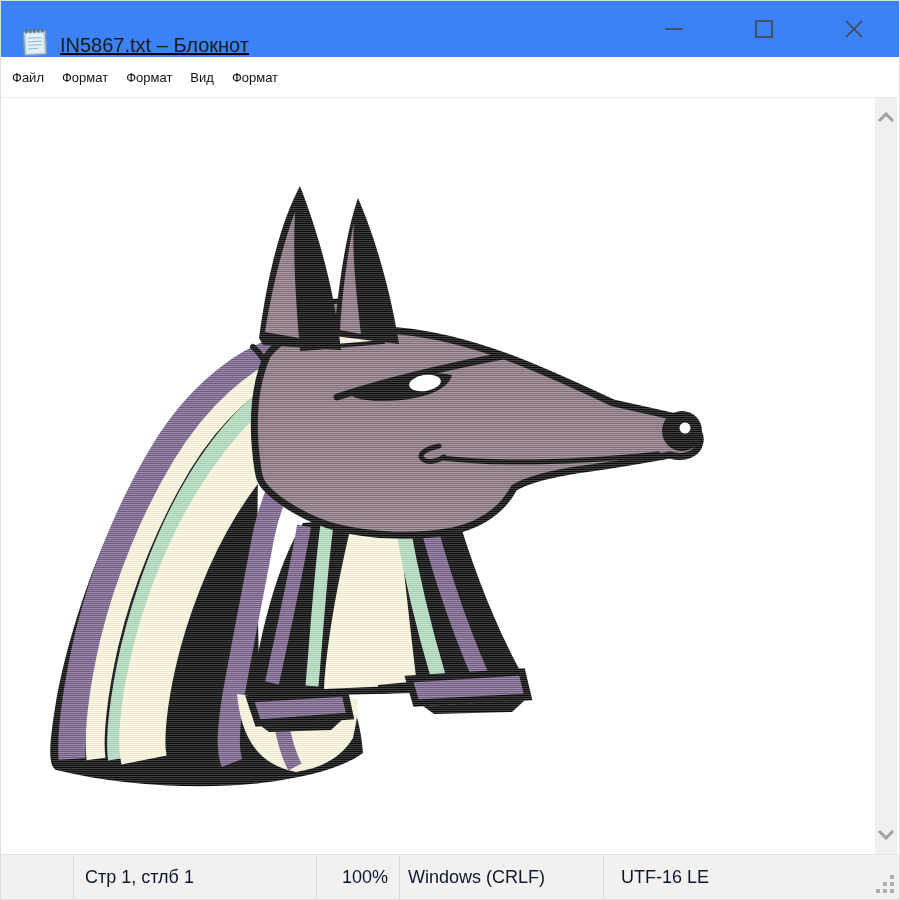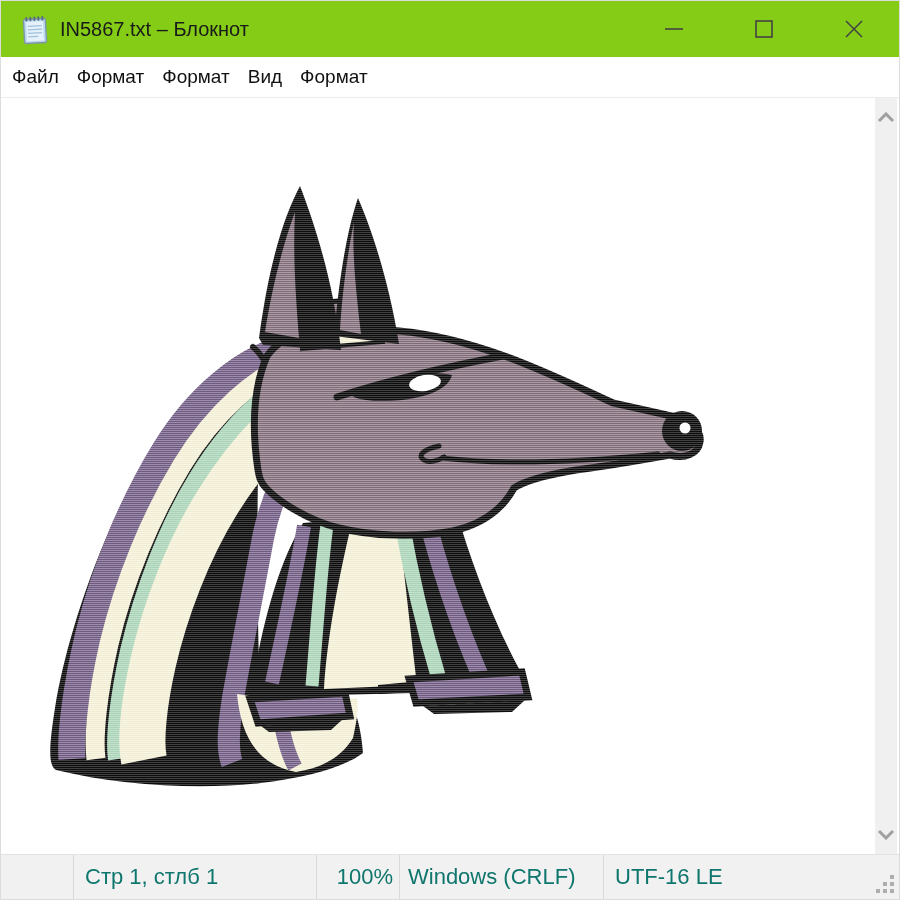--- a/index.html
+++ b/index.html
@@ -1,41 +1,41 @@
 <!DOCTYPE html>
 <html style="--c-white: #ffffff; --c-face_dark: #7e6b77; --c-face_light: #ab9ca5; --c-purple_dark: #6e5a7f; --c-purple_light: #9d8cab; --c-cream_dark: #efecd3; --c-cream_light: #f9f7e4; --c-mint_dark: #abd3b9; --c-mint_light: #c1e1cb; --c-black_dark: #0d0d0d; --c-black_light: #404040;"><head>
 <meta charset="utf-8">
 <style>
   html,body{margin:0;padding:0;background:#fff;}
   body{width:900px;height:900px;font-family:"Liberation Sans","DejaVu Sans",sans-serif;}
   .window{width:900px;height:900px;box-sizing:border-box;border:1px solid #dcdcdc;background:#fff;
           display:flex;flex-direction:column;overflow:hidden;position:relative;}
   
-  .titlebar{flex:0 0 56px;display:flex;align-items:center;position:relative;background:#84cc16;}
+  .titlebar{flex:0 0 56px;display:flex;align-items:flex-end;position:relative;background:#3b82f6;text-decoration:underline;}
   .app-icon{width:30px;height:32px;margin-left:20px;flex:0 0 auto;}
   .title-text{margin-left:9px;font-size:20px;color:#1a1a1a;white-space:nowrap;}
   .win-controls{position:absolute;right:0;top:0;height:56px;display:flex;}
   .win-btn{width:90px;height:56px;display:flex;align-items:center;justify-content:center;background:transparent;border:none;padding:0;cursor:default;}
   
   .menubar{flex:0 0 40px;display:flex;align-items:center;padding-left:2px;background:#fff;border-bottom:1px solid #ececec;}
-  .menu-item{font-size:19px;color:#111;padding:5px 9px;white-space:nowrap;}
+  .menu-item{font-size:13px;color:#111;padding:5px 9px;white-space:nowrap;}
   
   .content{flex:1 1 auto;position:relative;background:#fff;overflow:hidden;}
   .artwork{position:absolute;left:0;top:0;}
   .scrollbar{position:absolute;top:0;right:2px;bottom:0;width:22px;background:#f0f0f0;
              display:flex;flex-direction:column;justify-content:space-between;align-items:center;padding:14px 0;box-sizing:border-box;}
   
   .statusbar{flex:0 0 45px;box-sizing:border-box;background:#f1f1f1;border-top:1px solid #e3e3e3;
-             display:flex;align-items:stretch;font-size:22px;color:#0f766e;position:relative;}
+             display:flex;align-items:stretch;font-size:18px;color:#0f172a;position:relative;}
   .sb-cell{display:flex;align-items:center;box-sizing:border-box;white-space:nowrap;}
   .sb-0{flex:0 0 72px;}
   .sb-1{flex:0 0 243px;border-left:1px solid #d9d9d9;padding-left:11px;}
   .sb-2{flex:0 0 83px;border-left:1px solid #d9d9d9;justify-content:center;padding-left:14px;}
   .sb-3{flex:0 0 204px;border-left:1px solid #d9d9d9;padding-left:8px;}
-  .sb-4{flex:1 1 auto;border-left:1px solid #d9d9d9;padding-left:11px;}
+  .sb-4{flex:1 1 auto;border-left:1px solid #d9d9d9;padding-left:17px;}
   .grip{position:absolute;right:3px;bottom:4px;}
 </style>
 </head>
 <body>
 
 <div class="window">
 
   <div class="titlebar">
     <svg class="app-icon" viewBox="0 0 30 32">
       <rect x="3" y="6" width="22" height="24" rx="1.5" fill="#b9d7ee" stroke="#7f96a8" stroke-width="1.4" transform="rotate(-3 14 18)"></rect>

